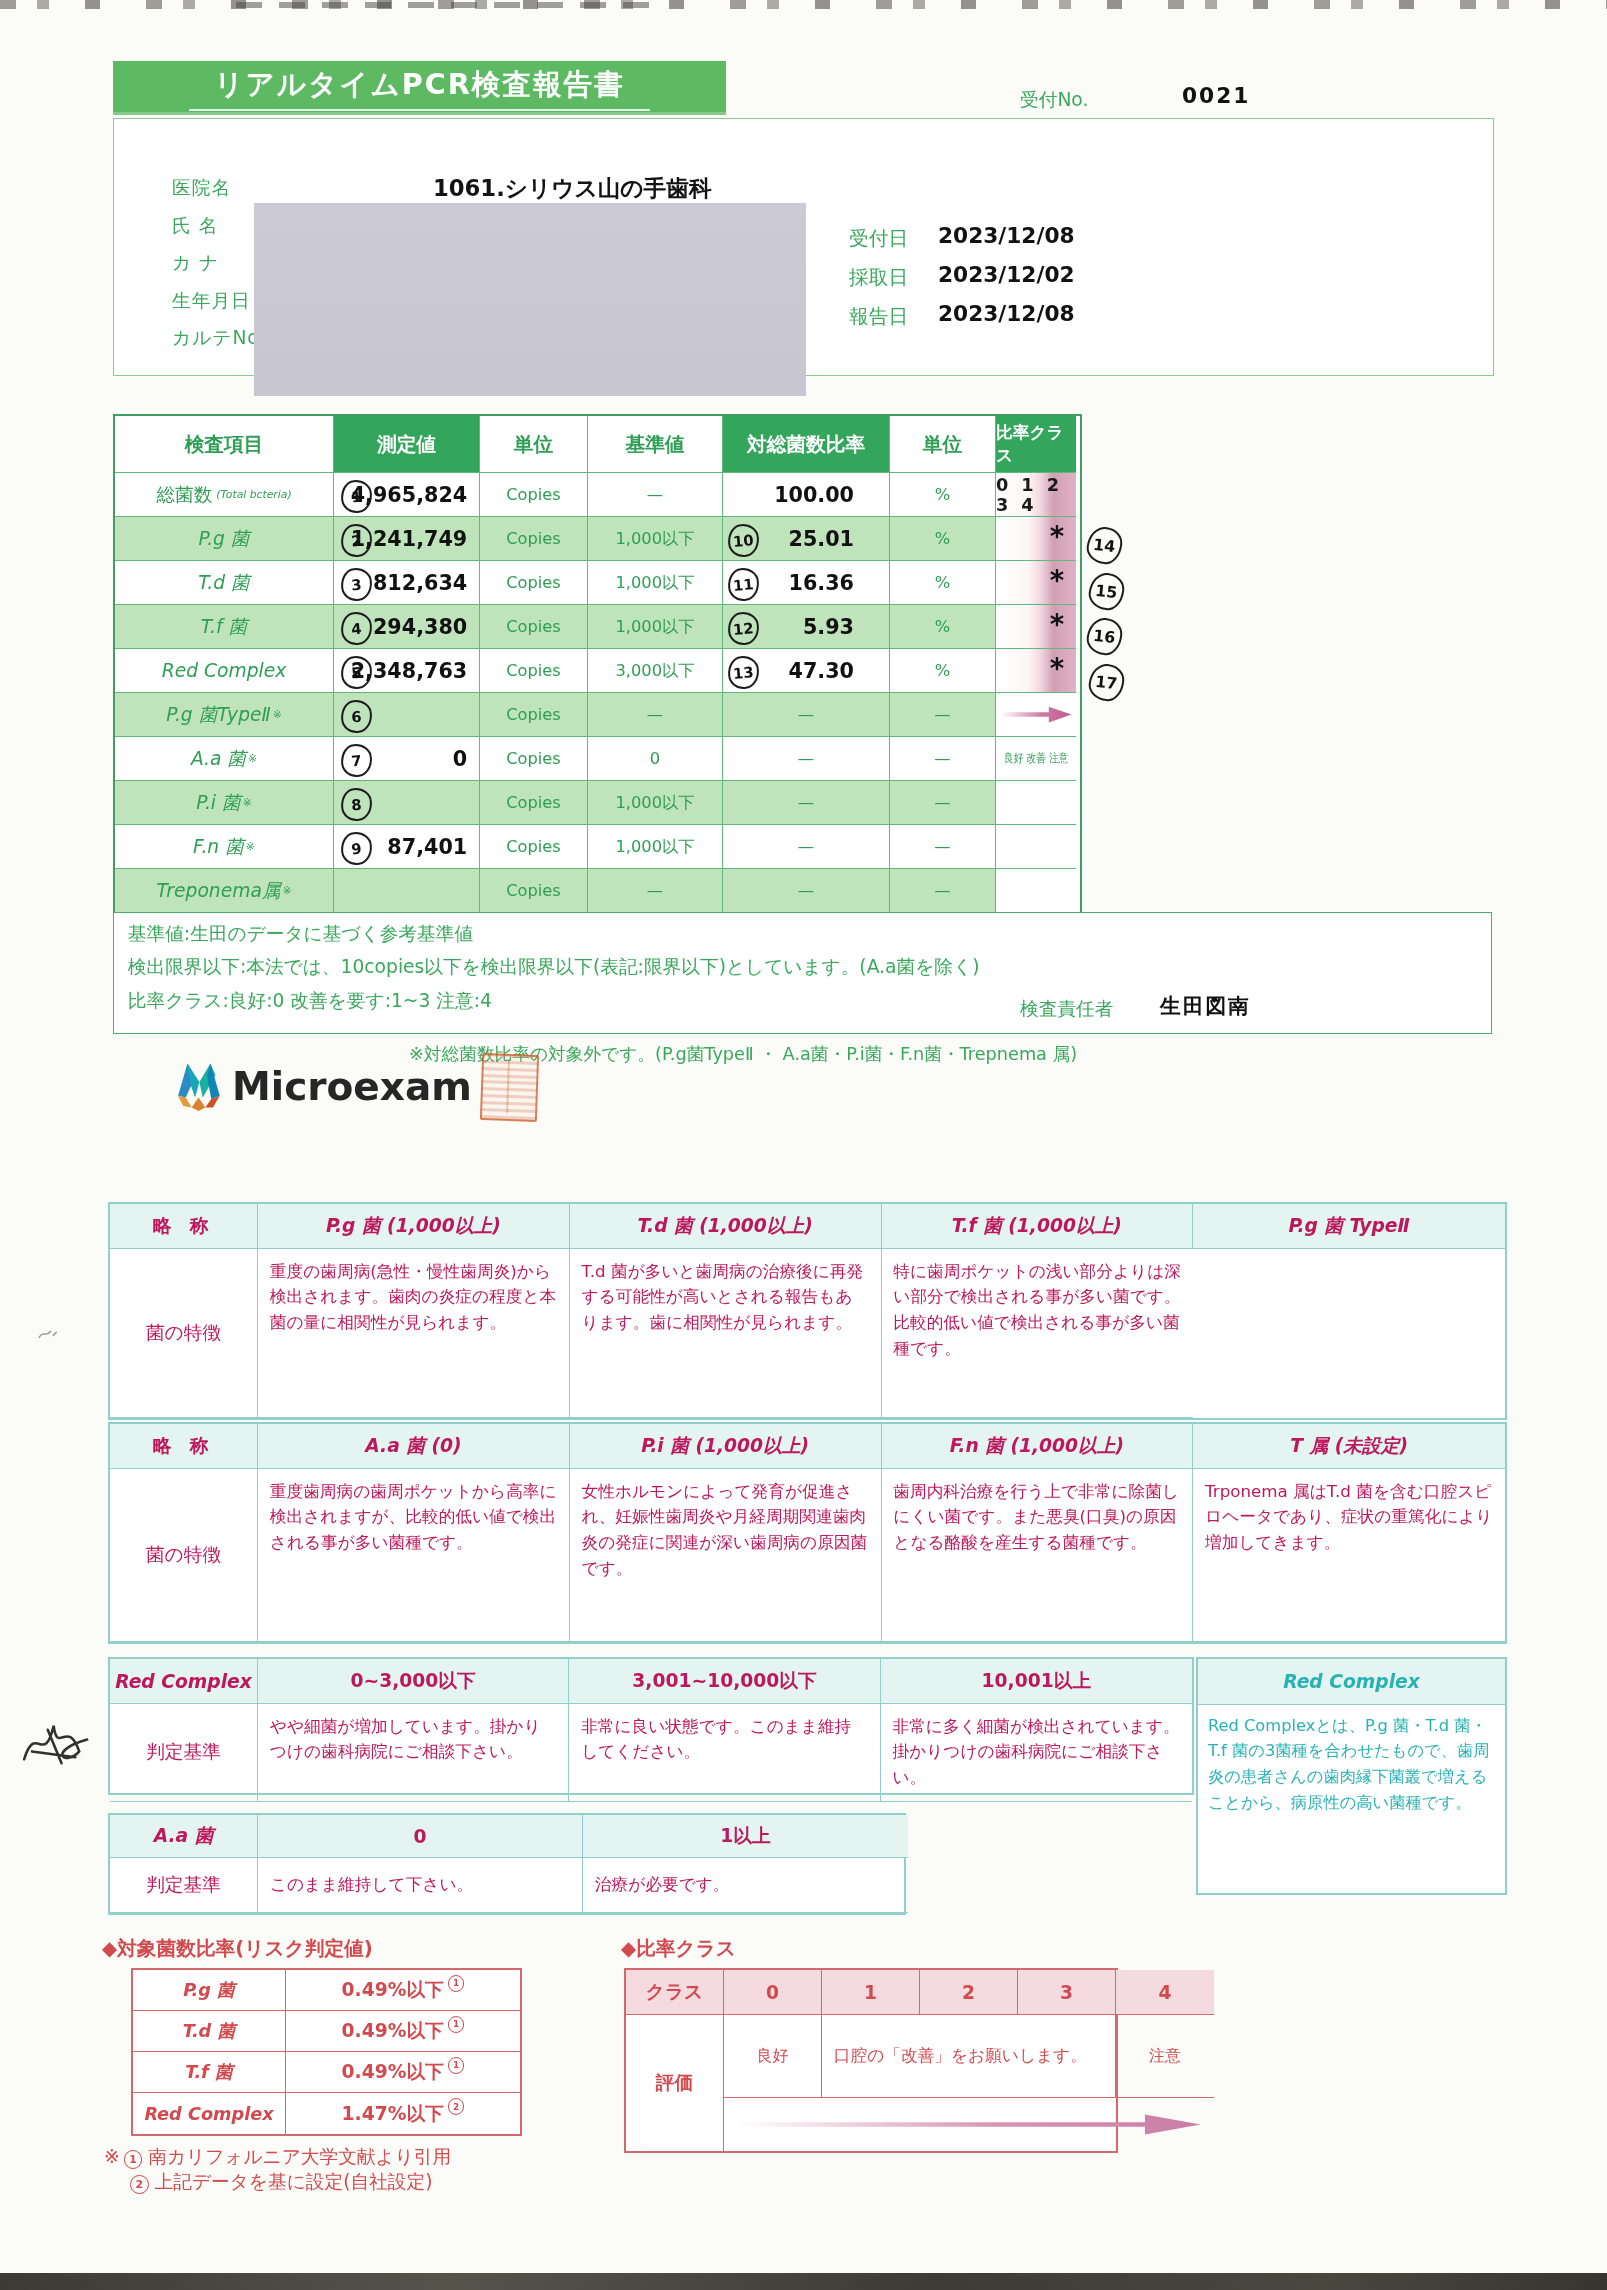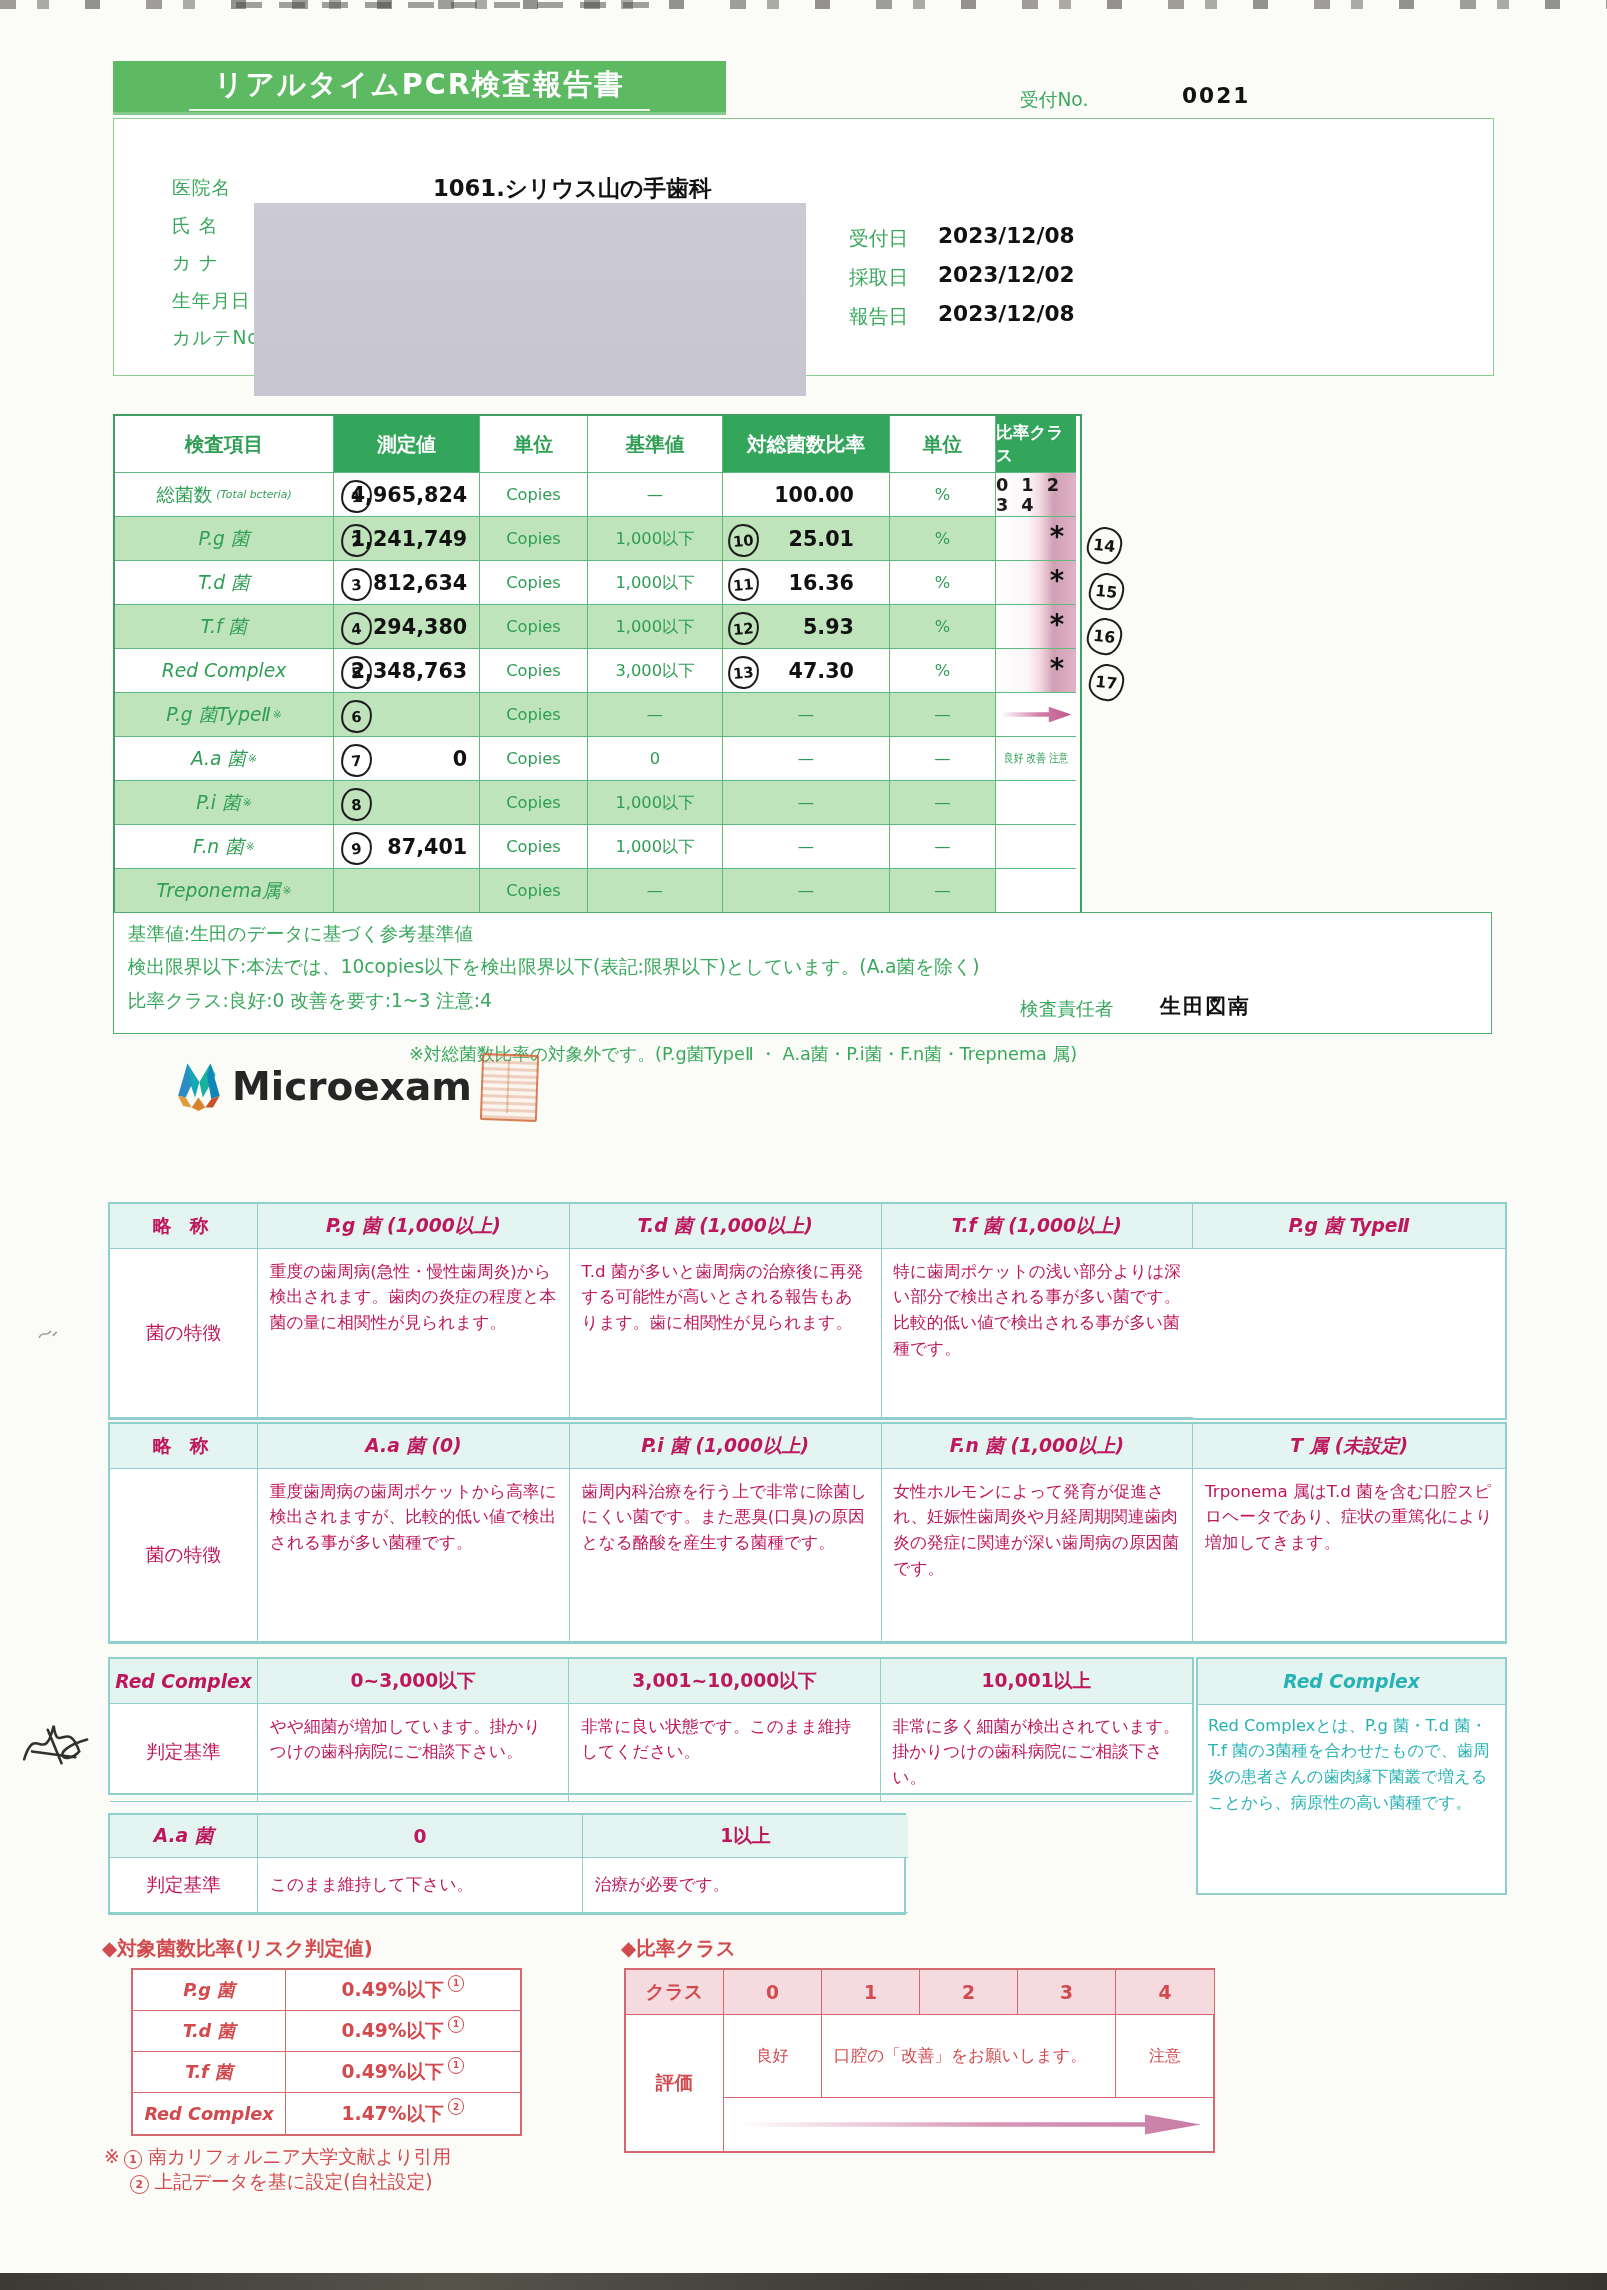--- a/index.html
+++ b/index.html
@@ -102,21 +102,21 @@
   .kc{border-right:1.5px solid #d4686c;border-bottom:1.5px solid #d4686c;display:flex;align-items:center;justify-content:center;color:#d24a4e;}
   .kc:last-child{border-right:none;}
   .risk-row:last-child .kc{border-bottom:none;}
   .kc.nm{font-style:italic;font-size:17.7px;font-weight:bold;}
   .kc.vl{font-size:18.7px;font-weight:bold;}
   .rsup{display:inline-flex;width:14.8px;height:14.8px;border:1.5px solid #d24a4e;border-radius:50%;align-items:center;justify-content:center;
     font-size:8.9px;margin-left:3.9px;margin-top:-13.8px;font-weight:bold;}
   .risk-note{position:absolute;color:#d24a4e;font-size:18.7px;white-space:nowrap;}
   .risk-note .rsup{margin-top:-3.9px;width:16.7px;height:16.7px;font-size:10.8px;}
 
-  .class-table{position:absolute;left:624px;top:1968px;width:591px;border:2px solid #d4686c;background:#fff;box-sizing:border-box;
+  .class-table{position:absolute;left:624px;top:1968px;width:494px;border:2px solid #d4686c;background:#fff;box-sizing:border-box;
     display:grid;grid-template-columns:98px repeat(5,98px);grid-template-rows:45px 83px 53px;}
   .cc{border-right:1.5px solid #d4686c;border-bottom:1.5px solid #d4686c;display:flex;align-items:center;justify-content:center;color:#d24a4e;box-sizing:border-box;}
   .cc.hdr{background:#f5dbe0;font-weight:bold;font-size:18.7px;}
   .cc.noR{border-right:none;}
   .cc.noB{border-bottom:none;}
   .cc.eval{grid-row:2/4;font-weight:bold;font-size:18.7px;}
   .cc.mid{grid-column:3/6;font-size:16.7px;line-height:25.6px;justify-content:flex-start;padding:0 11.8px;text-align:left;}
   .cc.arrowrow{grid-column:2/7;}
   .class-arrow{width:463px;height:23.6px;background:linear-gradient(90deg,rgba(216,149,180,0),#d795b4 55%,#c97da6);
     clip-path:polygon(0 40%,88% 40%,88% 8%,100% 50%,88% 92%,88% 60%,0 60%);}
@@ -397,22 +397,22 @@
     <div class="b-row b-hdr">
       <div class="bc lbl">略  称</div>
       <div class="bc">A.a 菌 (0)</div>
       <div class="bc">P.i 菌 (1,000以上)</div>
       <div class="bc">F.n 菌 (1,000以上)</div>
       <div class="bc">T 属 (未設定)</div>
     </div>
     <div class="b-row b-body" style="height:173px;">
       <div class="bc lbl">菌の特徴</div>
       <div class="bc">重度歯周病の歯周ポケットから高率に検出されますが、比較的低い値で検出される事が多い菌種です。</div>
+      <div class="bc">女性ホルモンによって発育が促進され、妊娠性歯周炎や月経周期関連歯肉炎の発症に関連が深い歯周病の原因菌です。</div>
       <div class="bc">歯周内科治療を行う上で非常に除菌しにくい菌です。また悪臭(口臭)の原因となる酪酸を産生する菌種です。</div>
-      <div class="bc">女性ホルモンによって発育が促進され、妊娠性歯周炎や月経周期関連歯肉炎の発症に関連が深い歯周病の原因菌です。</div>
       <div class="bc">Trponema 属はT.d 菌を含む口腔スピロヘータであり、症状の重篤化により増加してきます。</div>
     </div>
   </div>
 
   <div class="btable rc-table" style="top:1657px;">
     <div class="b-row b-hdr rc-row">
       <div class="bc lbl" style="letter-spacing:0;font-style:italic;">Red Complex</div>
       <div class="bc" style="font-style:normal;">0~3,000以下</div>
       <div class="bc" style="font-style:normal;">3,001~10,000以下</div>
       <div class="bc" style="font-style:normal;">10,001以上</div>

